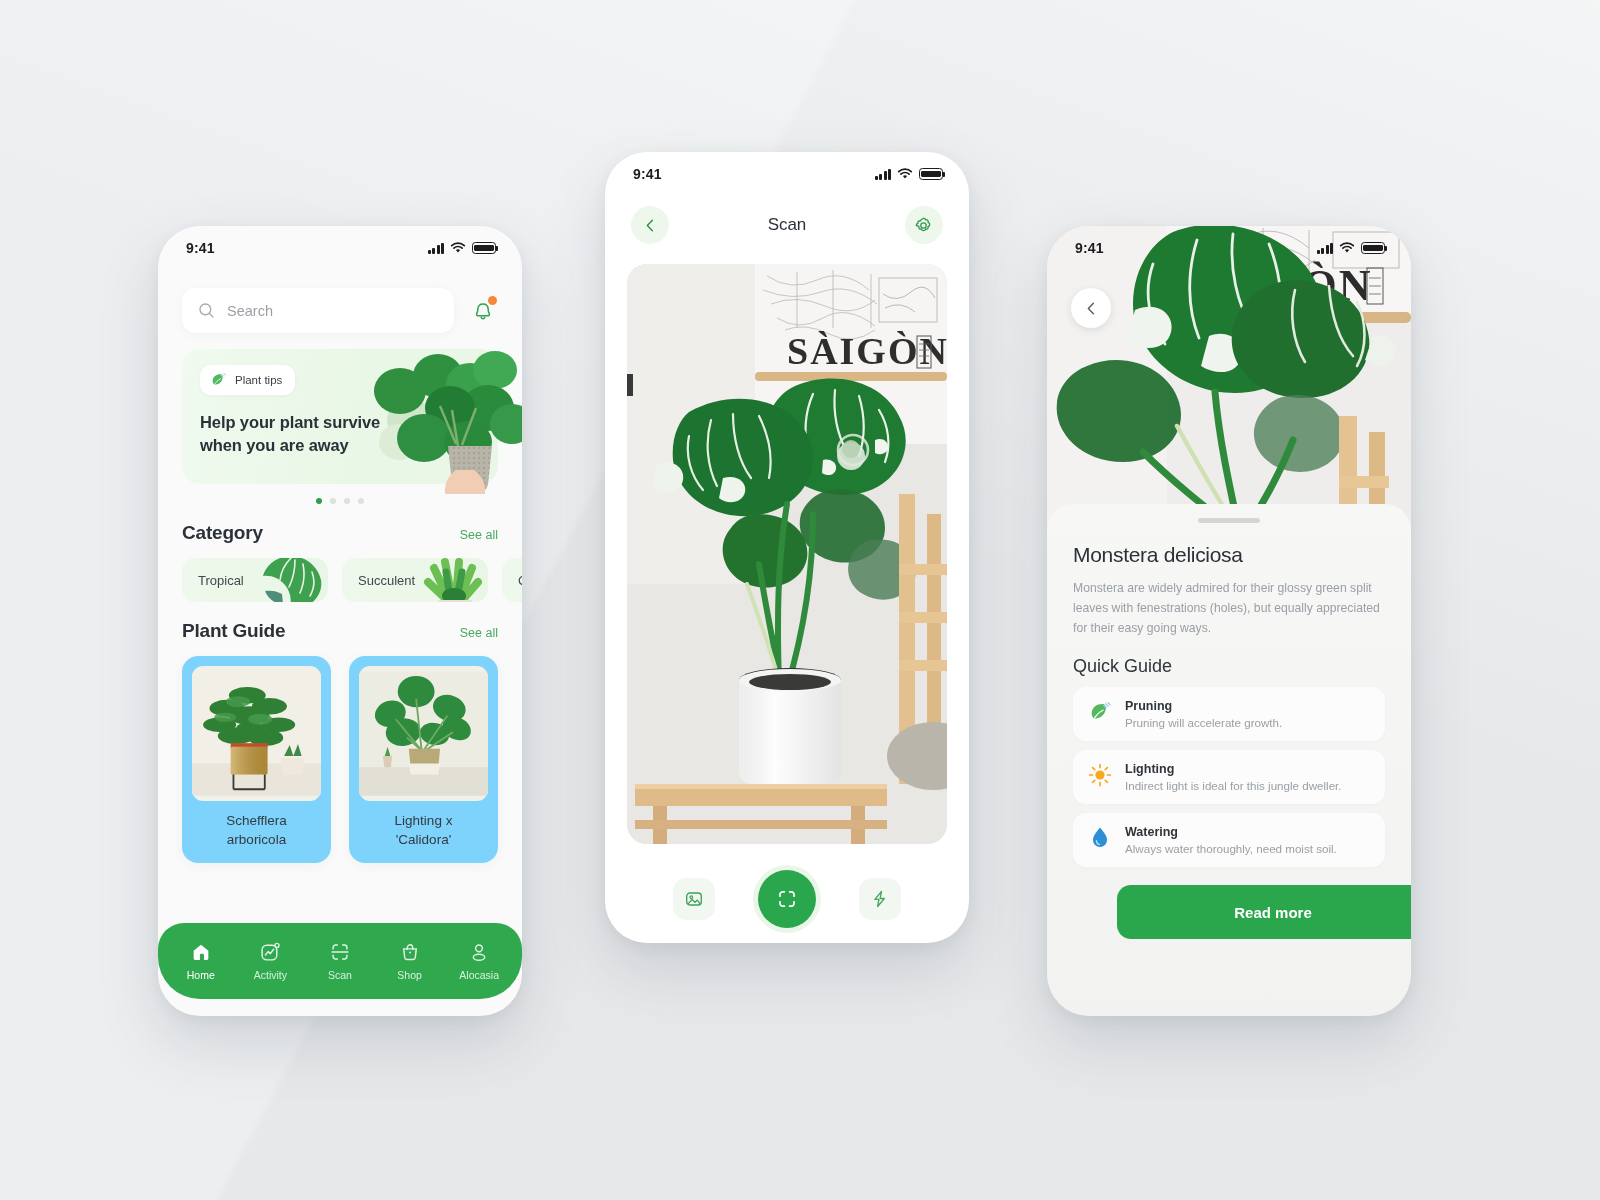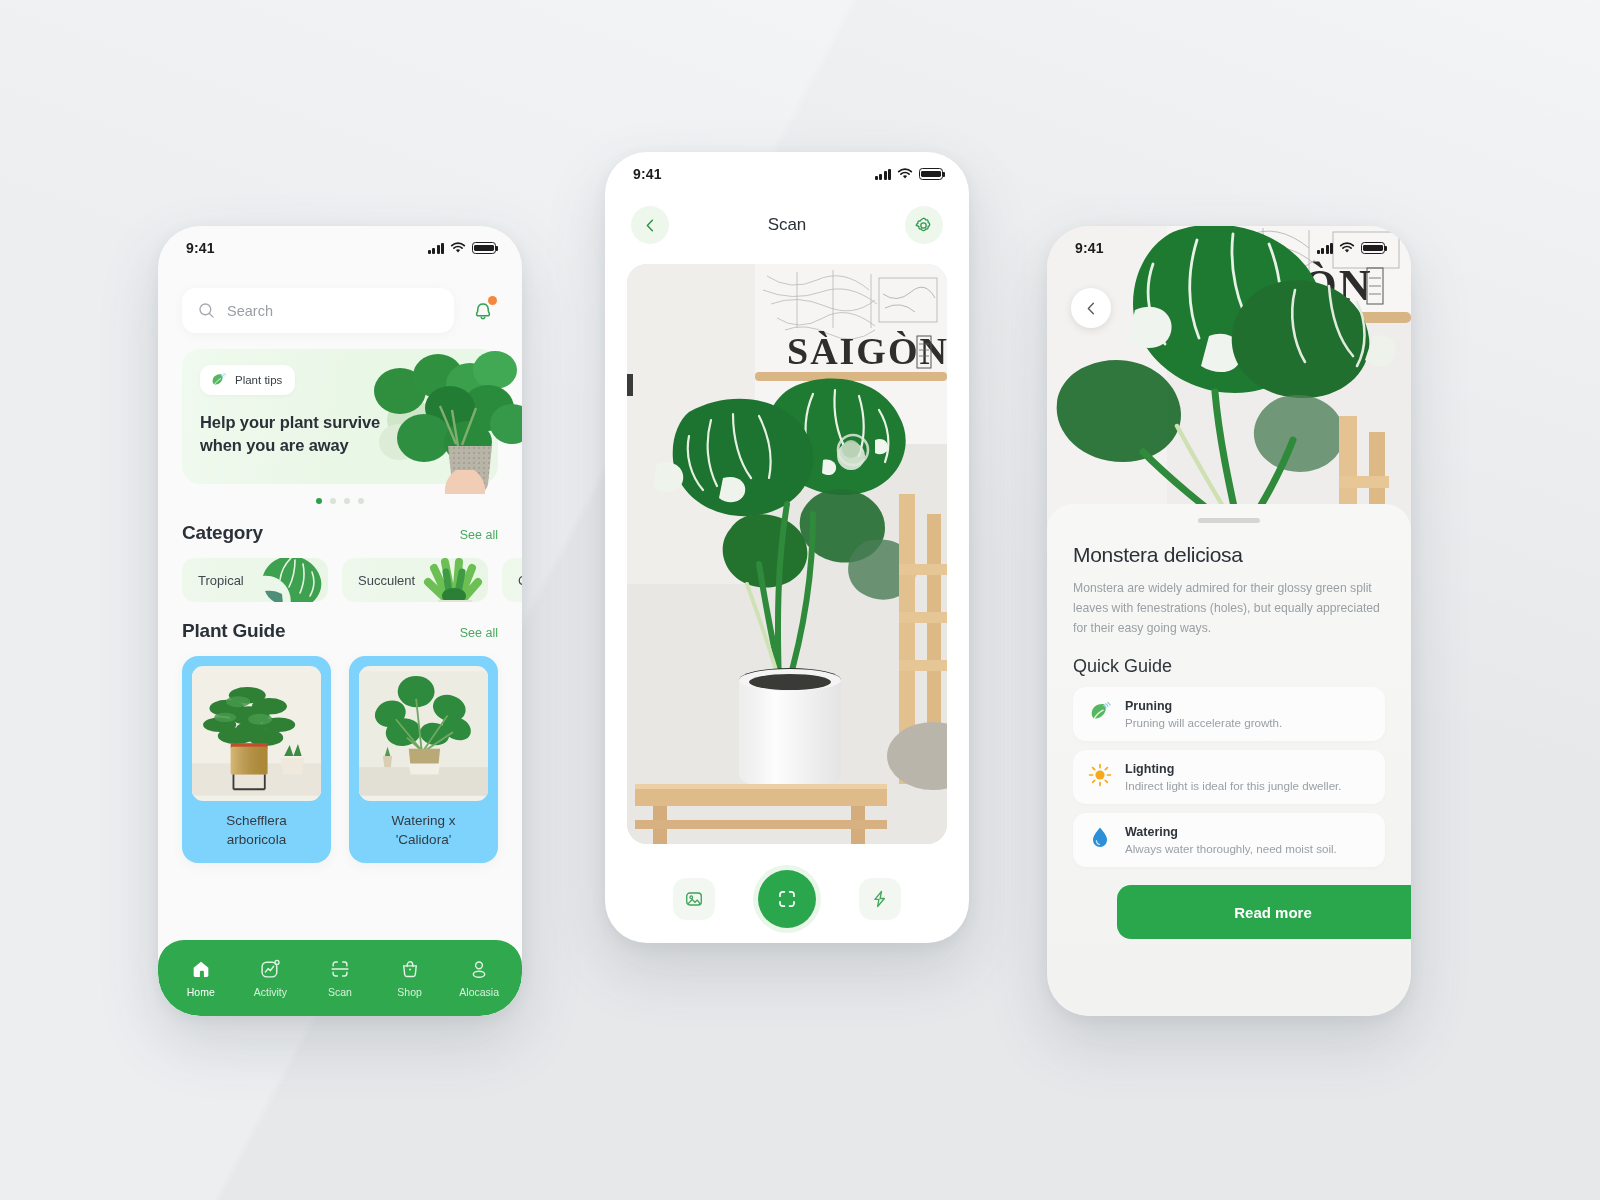--- a/index.html
+++ b/index.html
@@ -87,21 +87,21 @@
   }
   .catchip span { font-size:13px; color:#414850; z-index:2;}
   .chip-art { position:absolute; right:-2px; bottom:-6px; width:78px; height:56px;}
 
   .cardrow { display:flex; gap:18px; padding: 14px 24px 0;}
   .pcard { flex:1; background:#7dd3fc; border-radius:16px; padding:10px 10px 4px; box-shadow:0 3px 12px rgba(90,100,110,.06);text-align:center;}
   .pcard .thumb { width:100%; height:135px; border-radius:11px; overflow:hidden; background:#f1f0e9;}
   .pcard .pname { font-size:13.5px; color:#343b42; line-height:1.38; padding: 11px 4px 10px; }
 
   .tabbar {
-    position:absolute; left:0; right:0; bottom:0; height:76px;
+    position:absolute; left:0; right:0; bottom:17px; height:76px;
     background:#30a94e; border-radius: 26px 26px 42px 42px;
     display:flex; align-items:center; justify-content:space-around; padding: 0 8px;
   }
   .tab { display:flex; flex-direction:column; align-items:center; gap:6px; width:62px;}
   .tab .lab { font-size:10.5px; color:#d8f0dd;}
   .tab.active .lab { color:#fff; }
 
   
   #phone-scan { left: 605px; top: 152px; width: 364px; height: 791px; background:#fff;}
   .scanhead { display:flex; align-items:center; justify-content:space-between; padding: 10px 26px 0;}
@@ -331,21 +331,21 @@
             <ellipse cx="82" cy="68" rx="16" ry="12" transform="rotate(12 82 68)"></ellipse>
           </g>
           <path d="M62 30 L68 86 M40 52 L68 86 M96 48 L70 86 M102 66 L72 86 M52 72 L68 86" stroke="#6fa860" stroke-width="2" fill="none"></path>
           <path d="M54 84 h34 l-2 20 H56z" fill="#b8a977"></path>
           <path d="M54 100 h34 l-2 12 H56z" fill="#f2efe6"></path>
           <path d="M28 92 l3-10 3 10z" fill="#4c9b4f"></path>
           <path d="M26 92 h10 l-1.5 12 H27.5z" fill="#d9cdb5"></path>
         </svg>
       </div>
       <div class="pname">
-        <div>Watering x</div>
+        <div>Lighting x</div>
           <div>'Calidora'</div>
       </div>
     </div>
   </div>
 
   <div class="tabbar">
     <div class="tab active">
       <svg width="22" height="22" viewBox="0 0 24 24">
         <path d="M4 10.6 12 4l8 6.6V19a1.6 1.6 0 0 1-1.6 1.6h-3.2v-5.2a1.4 1.4 0 0 0-1.4-1.4h-1.6a1.4 1.4 0 0 0-1.4 1.4v5.2H5.6A1.6 1.6 0 0 1 4 19z" fill="#fff"></path>
       </svg>

